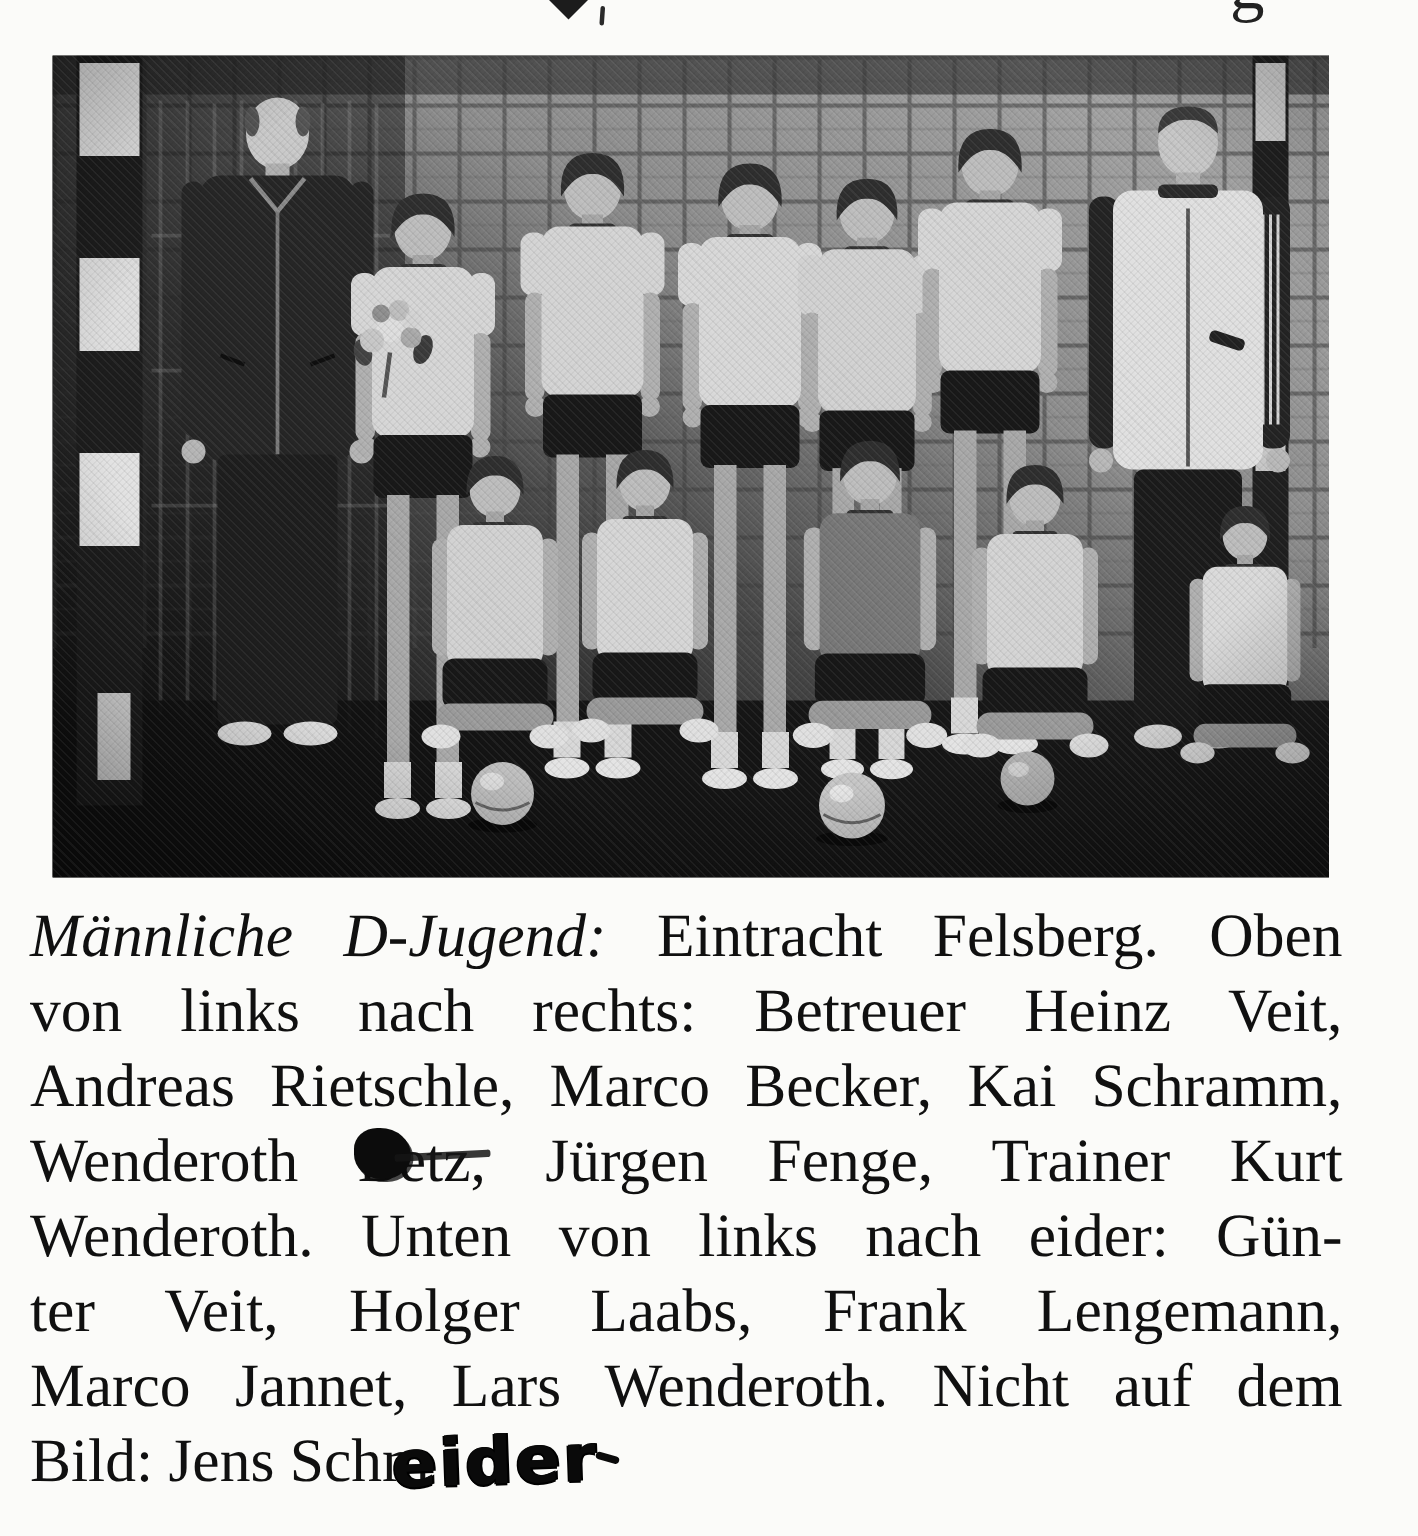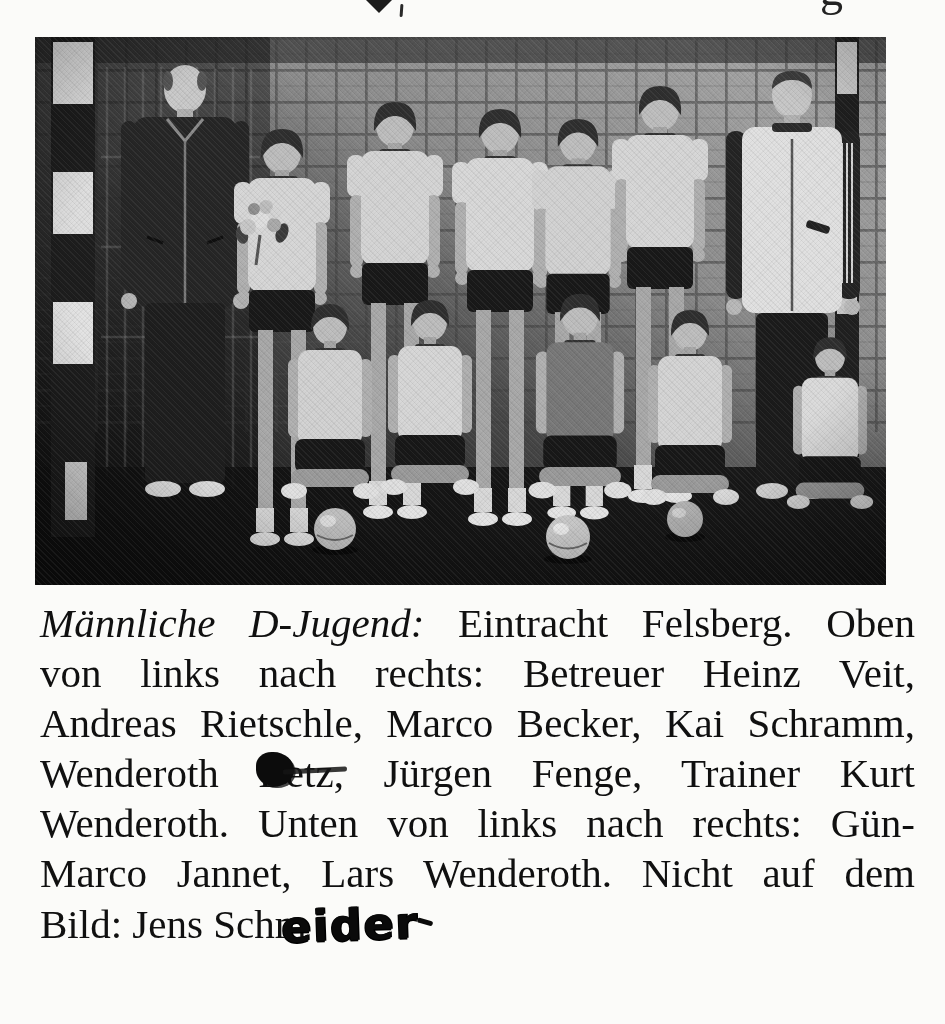--- a/index.html
+++ b/index.html
@@ -34,21 +34,21 @@
   .photo svg{display:block;}
   .photo::after{ 
     content:"";position:absolute;inset:0;pointer-events:none;
     background-image:
       repeating-linear-gradient(45deg, rgba(255,255,255,0.055) 0 1px, rgba(0,0,0,0.05) 1px 2px, transparent 2px 4px),
       repeating-linear-gradient(-45deg, rgba(0,0,0,0.04) 0 1px, transparent 1px 3px);
   }
 
   
   .caption{
-    position:absolute;left:40px;top:598px;width:875px;
+    position:absolute;left:20px;top:598px;width:875px;
     font-size:41px;line-height:50px;color:#101010;
   }
   .cap-line{
     margin:0;height:50px;
     text-align:justify;text-align-last:justify;
   }
   .cap-line.last{text-align:left;text-align-last:left;}
   .italic{font-style:italic;}
 
   
@@ -269,21 +269,22 @@
 
   <figcaption class="caption">
     <p class="cap-line"><span class="italic">Männliche D-Jugend:</span><span> Eintracht Felsberg. Oben</span></p>
 
     <p class="cap-line"><span>von links nach rechts: Betreuer Heinz Veit,</span></p>
 
     <p class="cap-line"><span>Andreas Rietschle, Marco Becker, Kai Schramm,</span></p>
 
     <p class="cap-line"><span>Wenderoth </span><span class="scribble">Betz</span><span>, Jürgen Fenge, Trainer Kurt</span></p>
 
-    <p class="cap-line"><span>Wenderoth. Unten von links nach rechts: Gün-</span></p>
-
+    <p class="cap-line"><span>Wenderoth. Unten von links nach eider: Gün-</span></p>
+
+    <p class="cap-line"><span>ter Veit, Holger Laabs, Frank Lengemann,</span></p>
 
     <p class="cap-line"><span>Marco Jannet, Lars Wenderoth. Nicht auf dem</span></p>
 
     <p class="cap-line last"><span>Bild: Jens Schm</span><span class="hand">eider</span></p>
   </figcaption>
 
 </div>
 
 </body></html>

